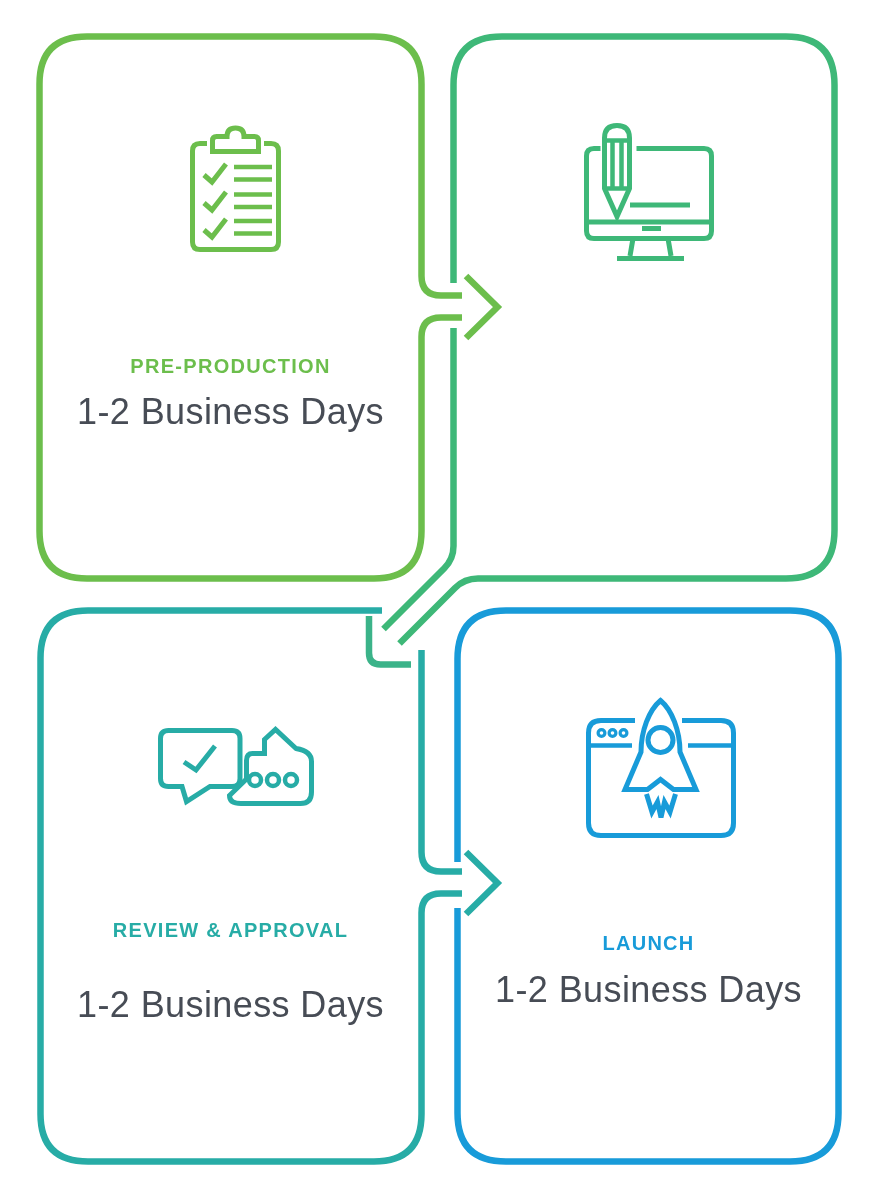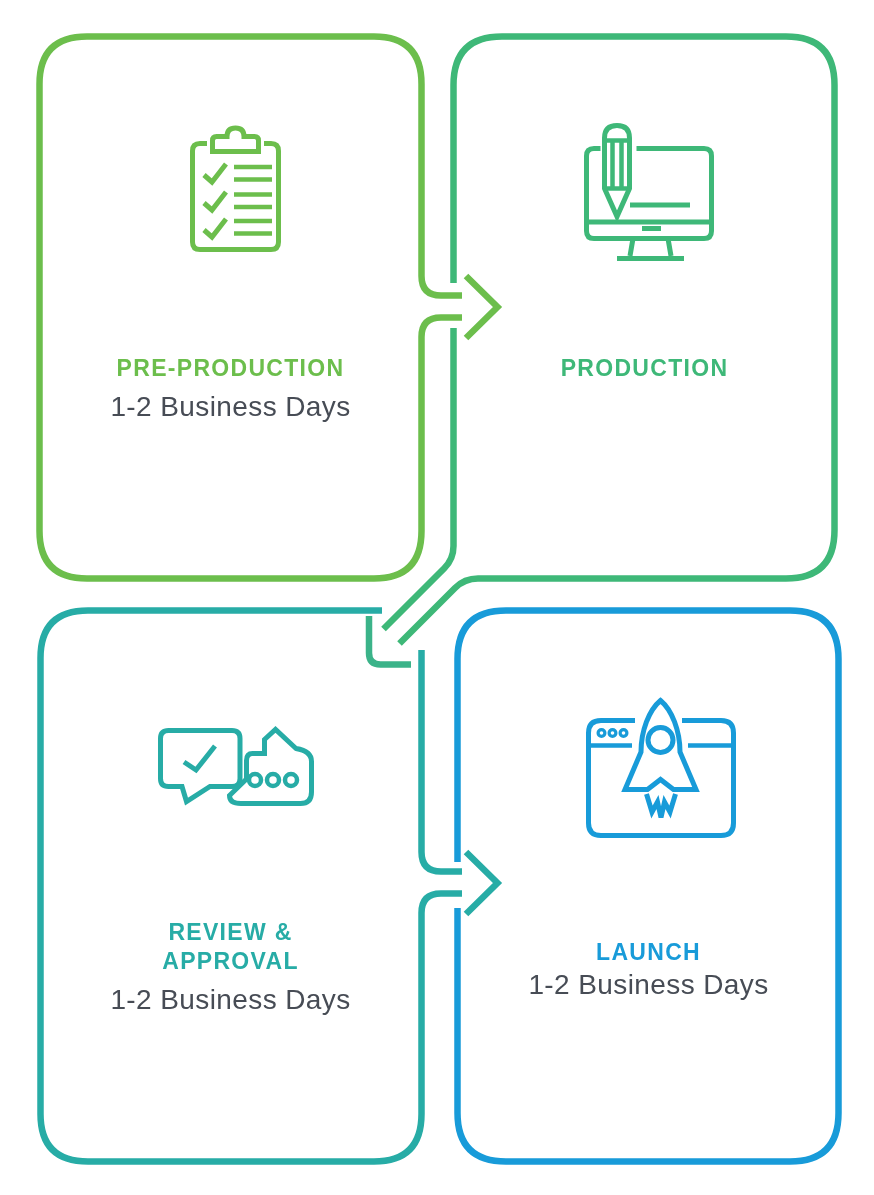--- a/index.html
+++ b/index.html
@@ -13,36 +13,36 @@
   .bx{stroke-width:6.5;}
   .ic{stroke-width:5;}
   .thin{stroke-width:4.5;}
   .stroke-c0{stroke:var(--c0);}
   .stroke-c1{stroke:var(--c1);}
   .stroke-c2{stroke:var(--c2);}
   .stroke-c3{stroke:var(--c3);}
   .stroke-head{stroke:var(--chead);}
   .card{position:absolute;text-align:center;}
   .card .title{
-    font-weight:700;font-size:23px;letter-spacing:1.3px;line-height:1.25;
+    font-weight:700;font-size:20px;letter-spacing:1.3px;line-height:1.25;
     position:absolute;left:0;right:0;
   }
   .card .subtitle{
-    font-weight:400;font-size:28px;letter-spacing:0.4px;color:var(--text,#474c55);
+    font-weight:400;font-size:36px;letter-spacing:0.4px;color:var(--text,#474c55);
     position:absolute;left:0;right:0;
   }
   #card-0{left:36px;top:33px;width:389px;height:548px;}
   #card-1{left:450px;top:33px;width:389px;height:548px;}
   #card-2{left:36px;top:607px;width:389px;height:558px;}
   #card-3{left:454px;top:607px;width:389px;height:558px;}
   #card-0 .title,#card-1 .title{top:321px;}
   #card-0 .subtitle,#card-1 .subtitle{top:358px;}
   #card-2 .title{top:307px;max-width:260px;margin:4px auto;}
   #card-2 .subtitle{top:377px;}
-  #card-3 .title{top:331px;}
+  #card-3 .title{top:324px;}
   #card-3 .subtitle{top:362px;}
   #card-0 .title{color:var(--c0);}
   #card-1 .title{color:var(--c1);}
   #card-2 .title{color:var(--c2);}
   #card-3 .title{color:var(--c3);}
 </style>
 </head>
 <body>
 
 <div class="stage">
@@ -123,21 +123,20 @@
       <path class="ic stroke-c3" d="M 646.5,794 L 652,812 L 657.5,802 L 661,817.5 L 664.5,802 L 670,812 L 675.5,794"></path>
     </g>
   </svg>
 
   <div class="card" id="card-0">
     <div class="title">PRE-PRODUCTION</div>
     <div class="subtitle">1-2 Business Days</div>
   </div>
 
   <div class="card" id="card-1">
-    <div class="title">PRODUCTION</div>
   </div>
 
   <div class="card" id="card-2">
     <div class="title">REVIEW &amp; APPROVAL</div>
     <div class="subtitle">1-2 Business Days</div>
   </div>
 
   <div class="card" id="card-3">
     <div class="title">LAUNCH</div>
     <div class="subtitle">1-2 Business Days</div>

